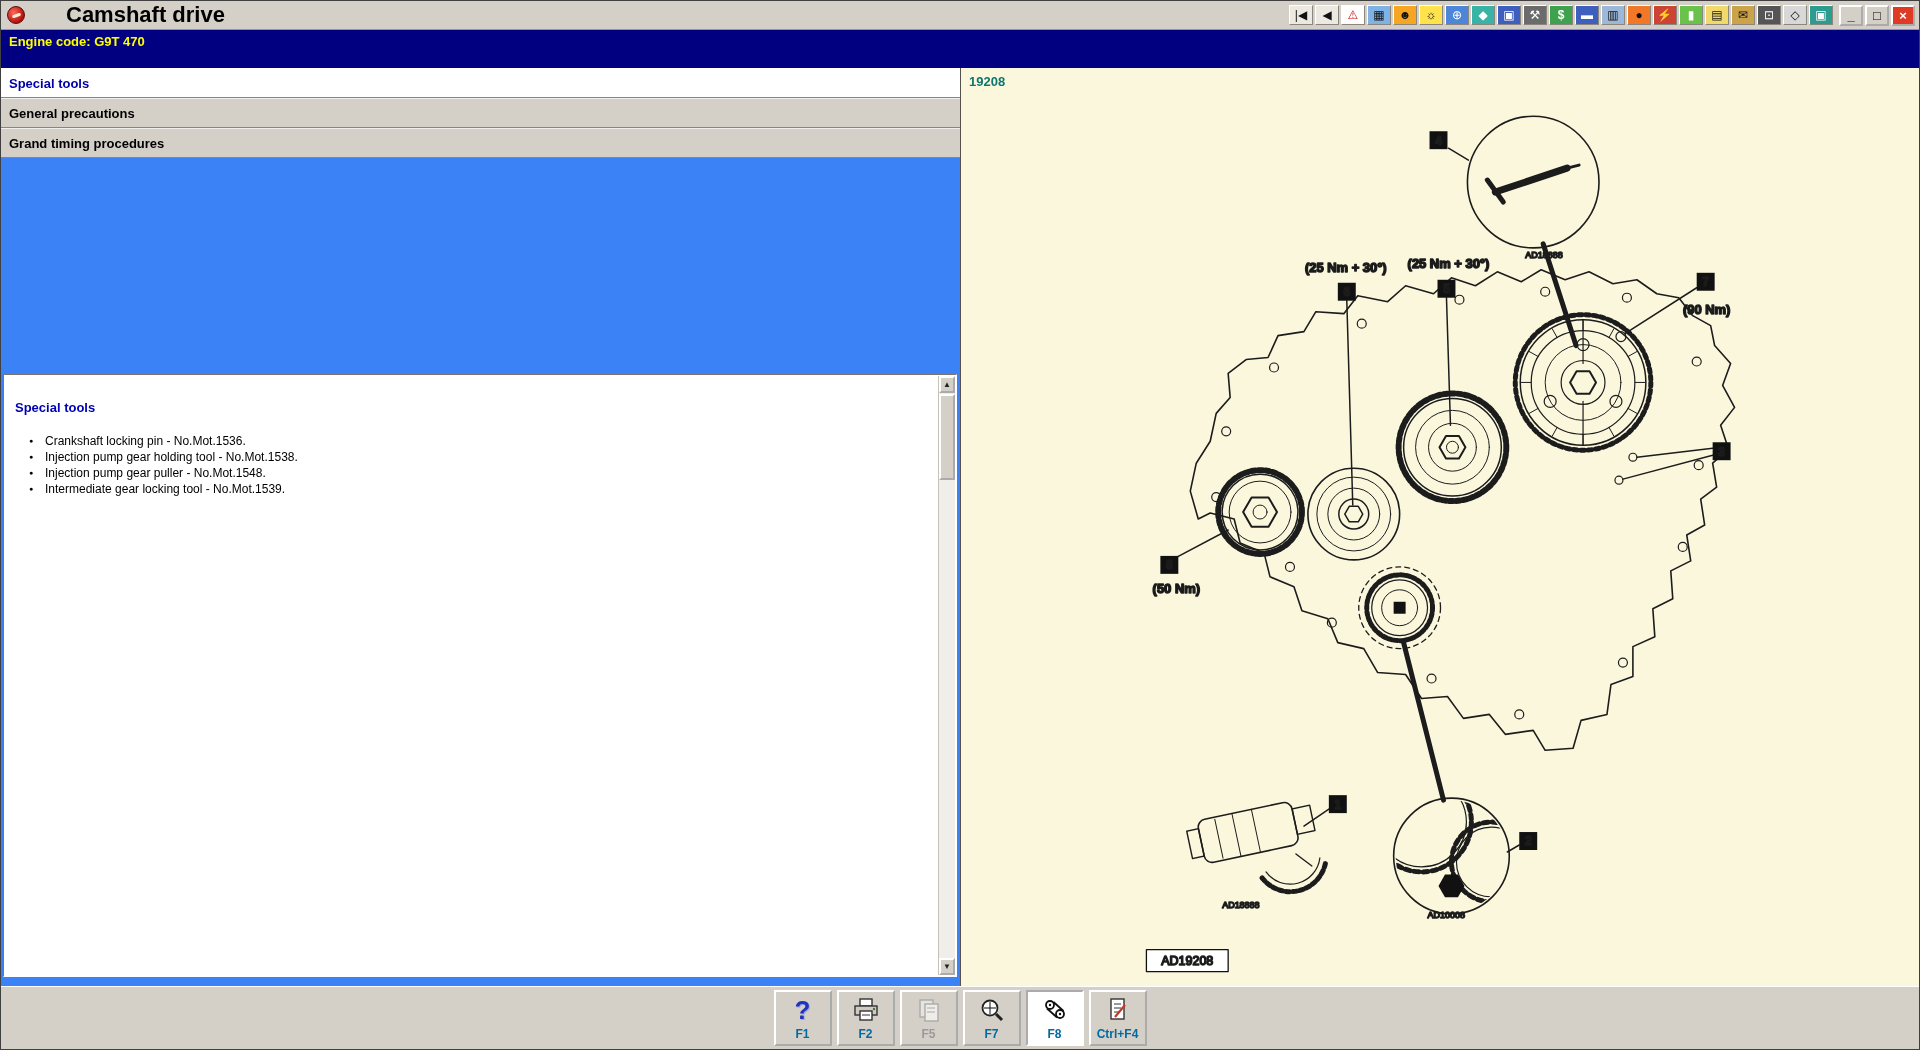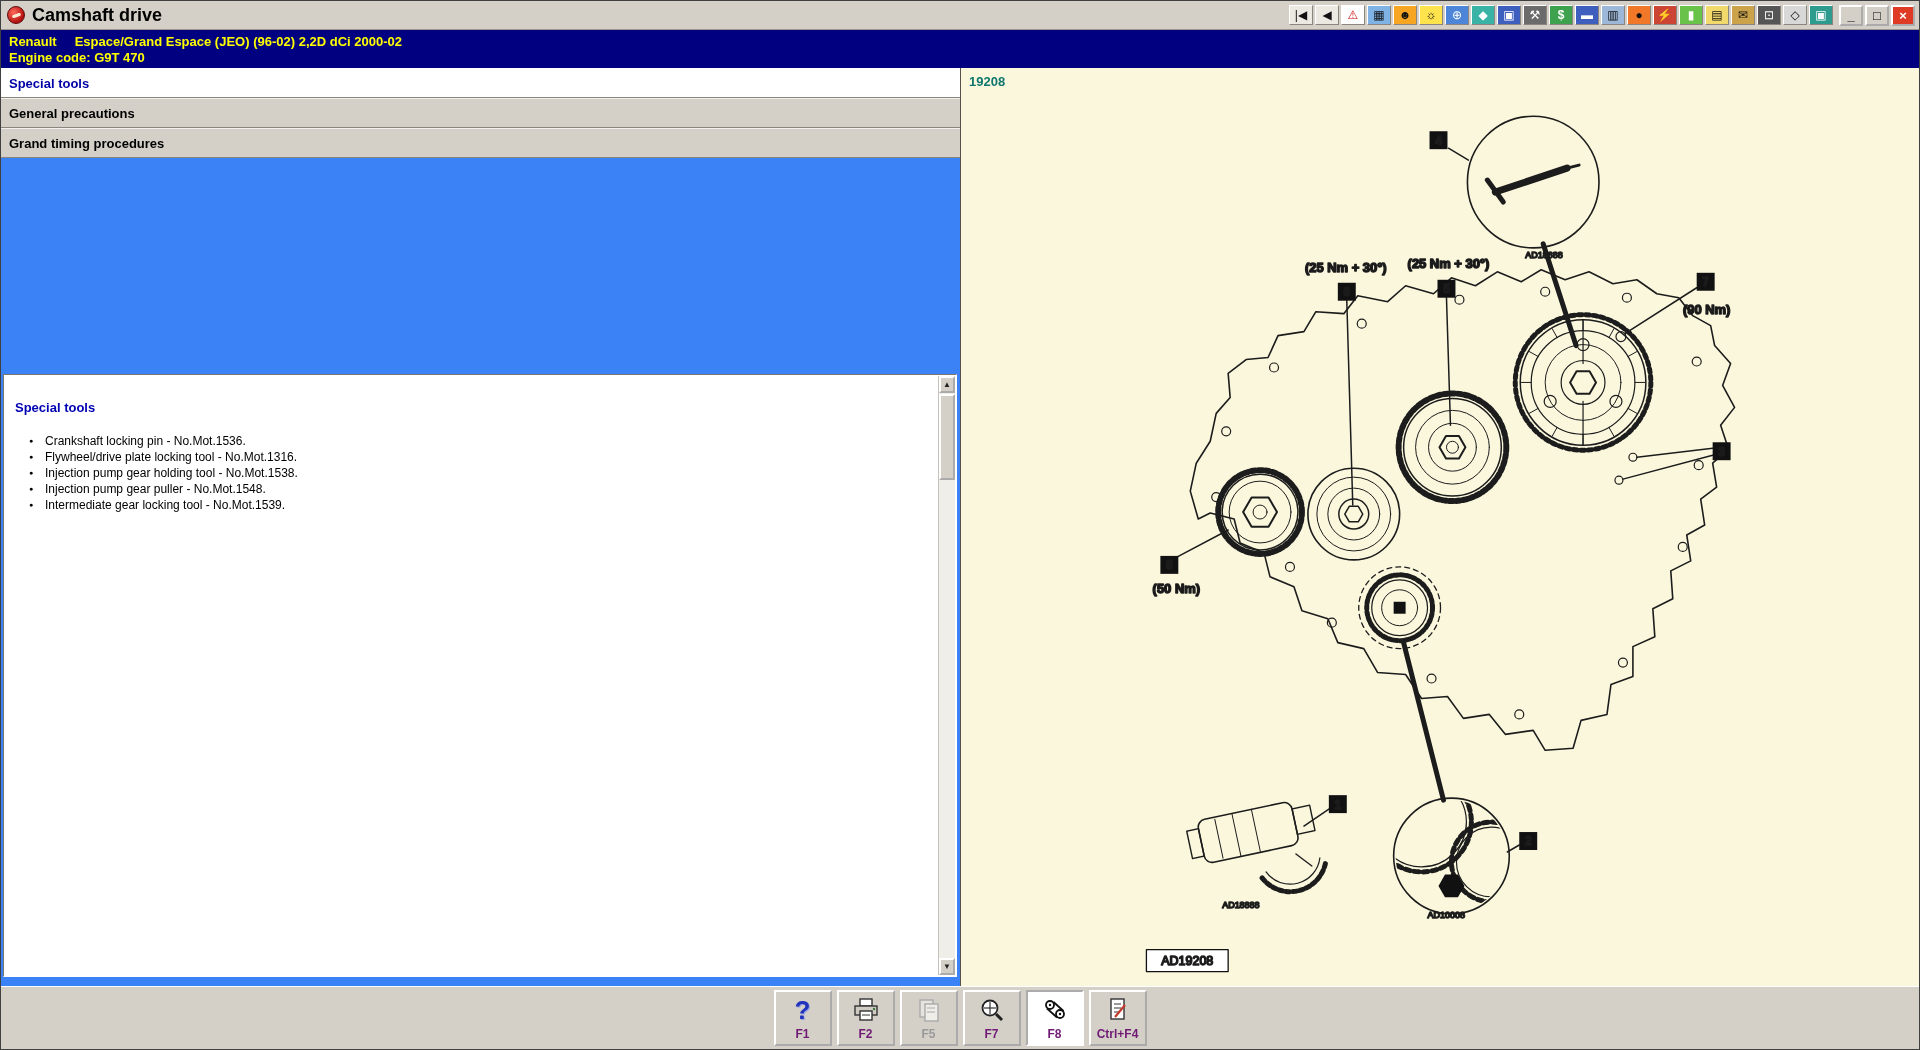--- a/index.html
+++ b/index.html
@@ -3,21 +3,21 @@
 <meta charset="utf-8">
 <style>
   * { box-sizing: border-box; margin: 0; padding: 0; }
   html,body { width:1920px; height:1050px; overflow:hidden; font-family:"Liberation Sans", sans-serif; background:#d4d0c8; }
   .window { position:absolute; inset:0; display:flex; flex-direction:column; border:1px solid #404040; }
 
   
   .titlebar { height:29px; background:#d4d0c8; display:flex; align-items:center; padding:0 4px 0 6px; border-bottom:1px solid #9a968e; flex:0 0 auto; }
   .app-icon { width:18px; height:18px; border-radius:50%; background:radial-gradient(circle at 35% 35%, #ff6a5a, #b40f0f 70%); border:1px solid #5a0a0a; margin-right:7px; position:relative; flex:0 0 auto; }
   .app-icon::after { content:""; position:absolute; left:4px; top:7px; width:9px; height:3px; background:#ffe9d0; border-radius:2px; transform:rotate(-20deg); }
-  .win-title { font-size:18px; font-weight:bold; color:#000; white-space:nowrap; }
+  .win-title { font-size:22px; font-weight:bold; color:#000; white-space:nowrap;margin-left:34px; }
   .tb-icons { margin-left:auto; display:flex; gap:2px; align-items:center; }
   .tb-icons span { width:24px; height:20px; display:flex; align-items:center; justify-content:center; font-size:12px; color:#111; background:#ece9e2; border:1px solid; border-color:#ffffff #8a867e #8a867e #ffffff; cursor:default; overflow:hidden; }
   .tb-icons span:nth-child(3){ color:#c00; background:#fff; }
   .tb-icons span:nth-child(4){ background:#7fb2e5; }
   .tb-icons span:nth-child(5){ background:#f6a623; }
   .tb-icons span:nth-child(6){ background:#ffe34d; }
   .tb-icons span:nth-child(7){ background:#4d86d8; color:#fff; }
   .tb-icons span:nth-child(8){ background:#39b3a6; color:#fff; }
   .tb-icons span:nth-child(9){ background:#3f5fbf; color:#fff; }
   .tb-icons span:nth-child(10){ background:#6b6b6b; color:#fff; }
@@ -60,21 +60,21 @@
   .vscroll .thumb { position:absolute; left:0; top:18px; width:16px; height:86px; background:#d4d0c8; border:2px outset #fff; }
 
   .right-pane { flex:1 1 auto; background:#faf7dd; position:relative; border-left:1px solid #55524c; }
   .fig-no { position:absolute; left:8px; top:6px; color:#0f766e; font-size:13px; font-weight:600; }
   .diagram-svg { position:absolute; inset:0; width:100%; height:100%; }
 
   
   .bottom-bar { height:63px; flex:0 0 auto; background:#d4d0c8; border-top:1px solid #fff; box-shadow:0 -1px 0 #8a867e; display:flex; align-items:center; justify-content:center; gap:5px; }
   .fbtn { width:58px; height:56px; background:#d4d0c8; border:2px outset #fff; display:flex; flex-direction:column; align-items:center; justify-content:center; gap:2px; cursor:pointer; font-family:"Liberation Sans",sans-serif; }
   .fbtn.active { background:#ffffff; border:2px inset #fff; }
-  .fbtn .tlabel { font-size:12px; font-weight:600; color:#701a75; }
+  .fbtn .tlabel { font-size:12px; font-weight:600; color:#0369a1; }
   .fbtn.disabled .tlabel { color:#9a9a9a; }
   .fbtn .ticon { height:30px; display:flex; align-items:center; justify-content:center; }
   .help-q { font-size:26px; font-weight:bold; color:#2233bb; text-shadow:1px 1px 0 #9aa6e0; }
 
   
   .diagram-svg text { font-family:"Liberation Sans",sans-serif; fill:#111; }
   .torque { font-size:13px; font-weight:bold; }
   .adcode { font-size:9px; }
   .chiptxt { font-size:12px; font-weight:bold; fill:#fff; text-anchor:middle; }
   .boxcode { font-size:12.5px; text-anchor:middle; }
@@ -111,21 +111,20 @@
       <span>▣</span>
     </div>
     <div class="win-ctrl">
       <button>_</button>
       <button>□</button>
       <button class="close">×</button>
     </div>
   </div>
 
   <div class="veh-header">
-    <div><span class="brand">Renault</span><span>Espace/Grand Espace (JEO) (96-02) 2,2D dCi 2000-02</span></div>
     <div>Engine code: G9T 470</div>
   </div>
 
   <div class="main">
 
     <div class="left-pane">
       <div class="nav-row selected">
         <span>Special tools</span>
       </div>
       <div class="nav-row">
@@ -133,21 +132,20 @@
       </div>
       <div class="nav-row">
         <span>Grand timing procedures</span>
       </div>
 
       <div class="content-box">
         <div class="content-inner">
           <div class="content-heading">Special tools</div>
           <ul class="tool-list">
             <li>Crankshaft locking pin - No.Mot.1536.</li>
-            <li>Flywheel/drive plate locking tool - No.Mot.1316.</li>
             <li>Injection pump gear holding tool - No.Mot.1538.</li>
             <li>Injection pump gear puller - No.Mot.1548.</li>
             <li>Intermediate gear locking tool - No.Mot.1539.</li>
           </ul>
         </div>
         <div class="vscroll">
           <div class="arrow up"></div>
           <div class="thumb"></div>
           <div class="arrow down"></div>
         </div>

